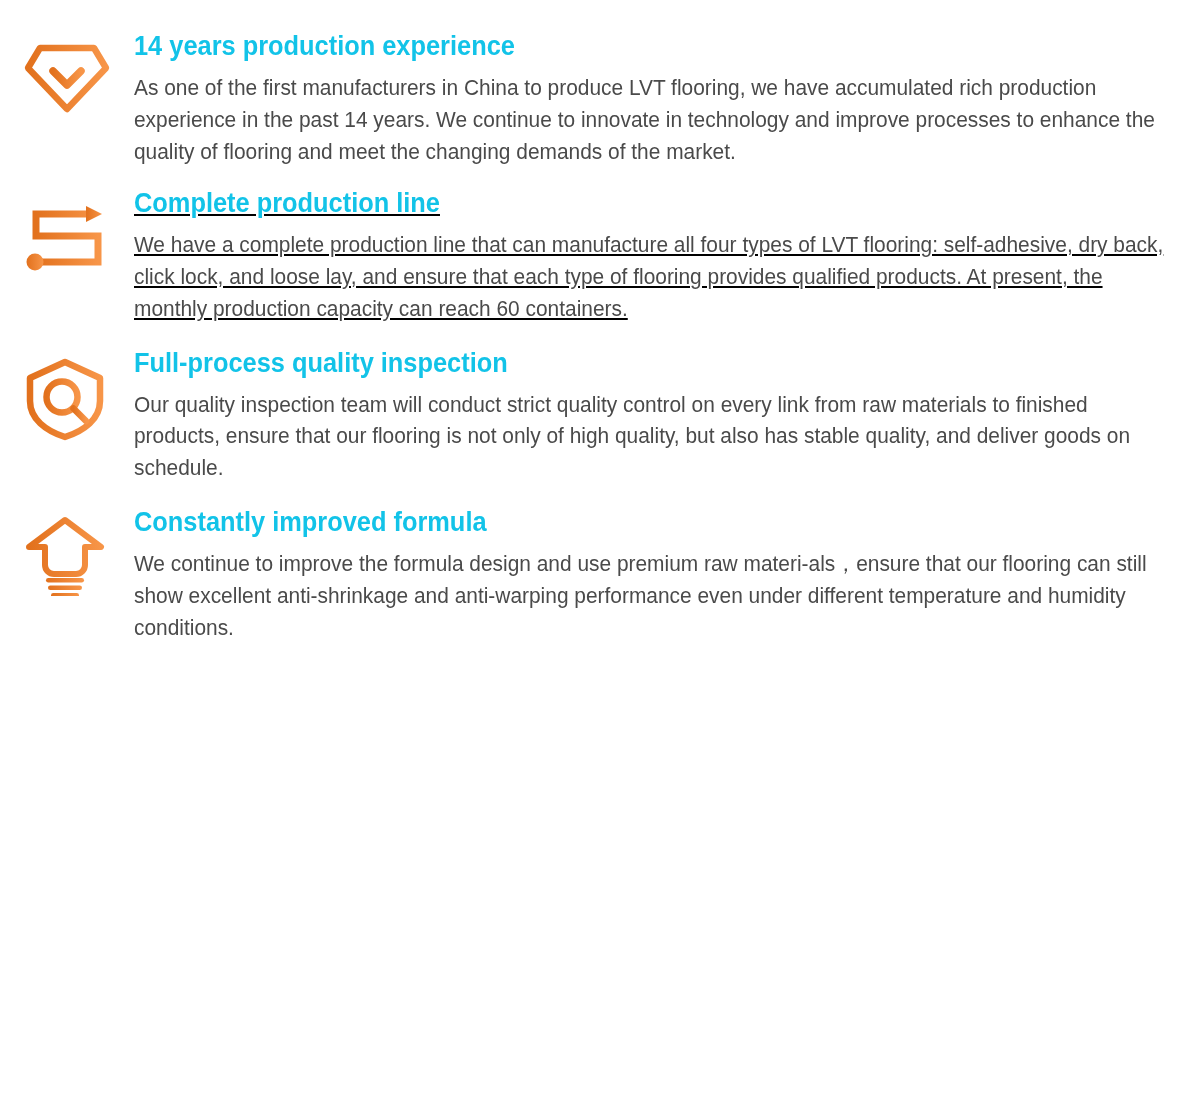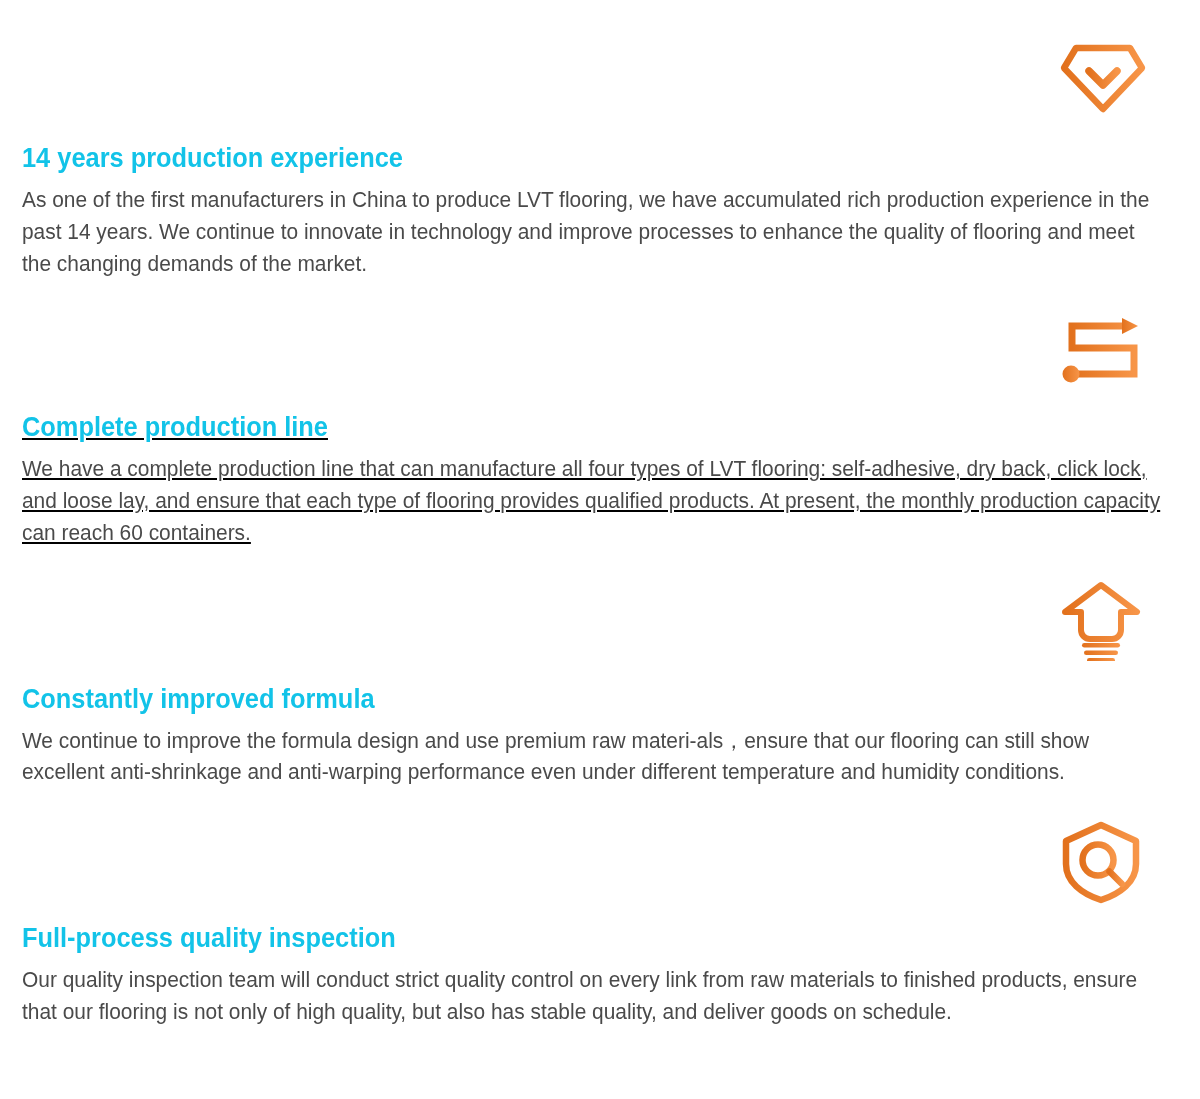--- a/index.html
+++ b/index.html
@@ -62,23 +62,22 @@
     white-space: nowrap;
   }
 
   
   .features {
     margin-top: 30px;
     padding: 0 30px 0 22px;
   }
   .feature {
     display: flex;
-    align-items: flex-end;
+    align-items: flex-start;
     margin-bottom: 20px;
-    flex-direction: column;
   }
   .feature:last-child { margin-bottom: 0; }
 
   .feature-icon {
     flex: 0 0 112px;
     width: 112px;
     height: 96px;
     display: flex;
     align-items: flex-start;
     justify-content: flex-start;
@@ -160,20 +159,40 @@
           <path d="M64 1 L80 9 L64 17 Z" fill="url(#g2)"></path>
           <circle cx="13" cy="57" r="8.5" fill="url(#g2)"></circle>
         </svg>
       </div>
       <div class="feature-body">
         <h2 class="feature-title">Complete production line</h2>
         <p class="feature-text">We have a complete production line that can manufacture all four types of LVT flooring: self-adhesive, dry back, click lock, and loose lay, and ensure that each type of flooring provides qualified products. At present, the monthly production capacity can reach 60 containers.</p>
       </div>
     </div>
 
+    <div class="feature feature-4">
+      <div class="feature-icon">
+        <svg width="86" height="84" viewBox="0 0 86 84" fill="none" xmlns="http://www.w3.org/2000/svg" aria-hidden="true">
+          <defs>
+            <linearGradient id="g4" x1="0" y1="0" x2="1" y2="0">
+              <stop offset="0%" stop-color="#E2711D"></stop>
+              <stop offset="100%" stop-color="#F79548"></stop>
+            </linearGradient>
+          </defs>
+          <path d="M43 5 L78 21 V44 C78 62 62 74 43 80 C24 74 8 62 8 44 V21 Z" stroke="url(#g4)" stroke-width="6.5" stroke-linejoin="round" stroke-linecap="round" fill="none"></path>
+          <circle cx="40" cy="40" r="15.5" stroke="url(#g4)" stroke-width="6.5" fill="none"></circle>
+          <path d="M51.5 51.5 L64 64" stroke="url(#g4)" stroke-width="6.5" stroke-linecap="round"></path>
+        </svg>
+      </div>
+      <div class="feature-body">
+        <h2 class="feature-title">Full-process quality inspection</h2>
+        <p class="feature-text">Our quality inspection team will conduct strict quality control on every link from raw materials to finished products, ensure that our flooring is not only of high quality, but also has stable quality, and deliver goods on schedule.</p>
+      </div>
+    </div>
+
     <div class="feature feature-3">
       <div class="feature-icon">
         <svg width="86" height="82" viewBox="0 0 86 82" fill="none" xmlns="http://www.w3.org/2000/svg" aria-hidden="true">
           <defs>
             <linearGradient id="g3" x1="0" y1="0" x2="1" y2="0">
               <stop offset="0%" stop-color="#E2711D"></stop>
               <stop offset="100%" stop-color="#F79548"></stop>
             </linearGradient>
           </defs>
           <path d="M43 6 L79 33 H63 V51 a9 9 0 0 1 -9 9 H32 a9 9 0 0 1 -9 -9 V33 H7 Z" stroke="url(#g3)" stroke-width="6" stroke-linejoin="round" stroke-linecap="round" fill="none"></path>
@@ -181,34 +200,14 @@
           <rect x="26" y="71.5" width="34" height="4.6" rx="2.3" fill="url(#g3)"></rect>
           <rect x="29" y="79" width="28" height="4.6" rx="2.3" fill="url(#g3)"></rect>
         </svg>
       </div>
       <div class="feature-body">
         <h2 class="feature-title">Constantly improved formula</h2>
         <p class="feature-text">We continue to improve the formula design and use premium raw materi-als，ensure that our flooring can still show excellent anti-shrinkage and anti-warping performance even under different temperature and humidity conditions.</p>
       </div>
     </div>
 
-    <div class="feature feature-4">
-      <div class="feature-icon">
-        <svg width="86" height="84" viewBox="0 0 86 84" fill="none" xmlns="http://www.w3.org/2000/svg" aria-hidden="true">
-          <defs>
-            <linearGradient id="g4" x1="0" y1="0" x2="1" y2="0">
-              <stop offset="0%" stop-color="#E2711D"></stop>
-              <stop offset="100%" stop-color="#F79548"></stop>
-            </linearGradient>
-          </defs>
-          <path d="M43 5 L78 21 V44 C78 62 62 74 43 80 C24 74 8 62 8 44 V21 Z" stroke="url(#g4)" stroke-width="6.5" stroke-linejoin="round" stroke-linecap="round" fill="none"></path>
-          <circle cx="40" cy="40" r="15.5" stroke="url(#g4)" stroke-width="6.5" fill="none"></circle>
-          <path d="M51.5 51.5 L64 64" stroke="url(#g4)" stroke-width="6.5" stroke-linecap="round"></path>
-        </svg>
-      </div>
-      <div class="feature-body">
-        <h2 class="feature-title">Full-process quality inspection</h2>
-        <p class="feature-text">Our quality inspection team will conduct strict quality control on every link from raw materials to finished products, ensure that our flooring is not only of high quality, but also has stable quality, and deliver goods on schedule.</p>
-      </div>
-    </div>
-
   </div>
 </div>
 
 </body></html>

